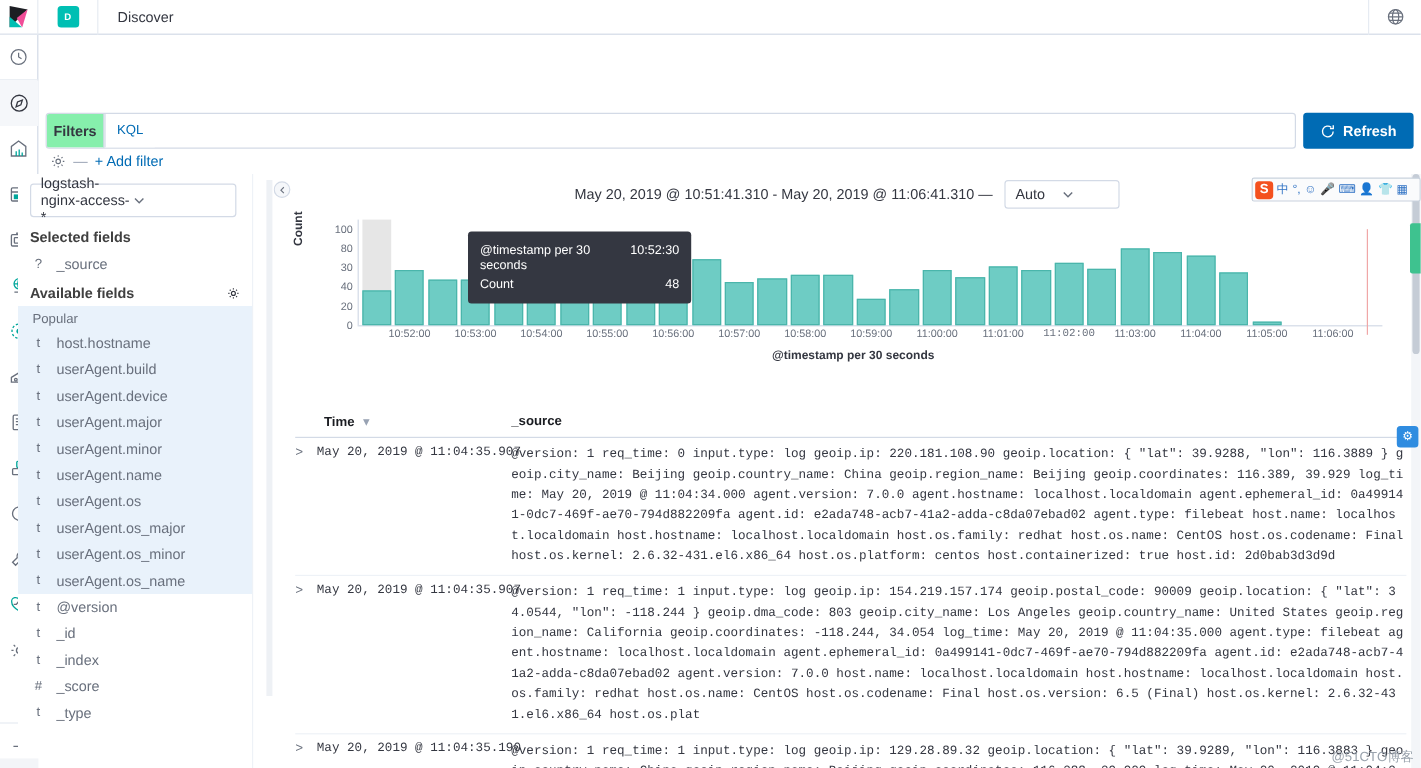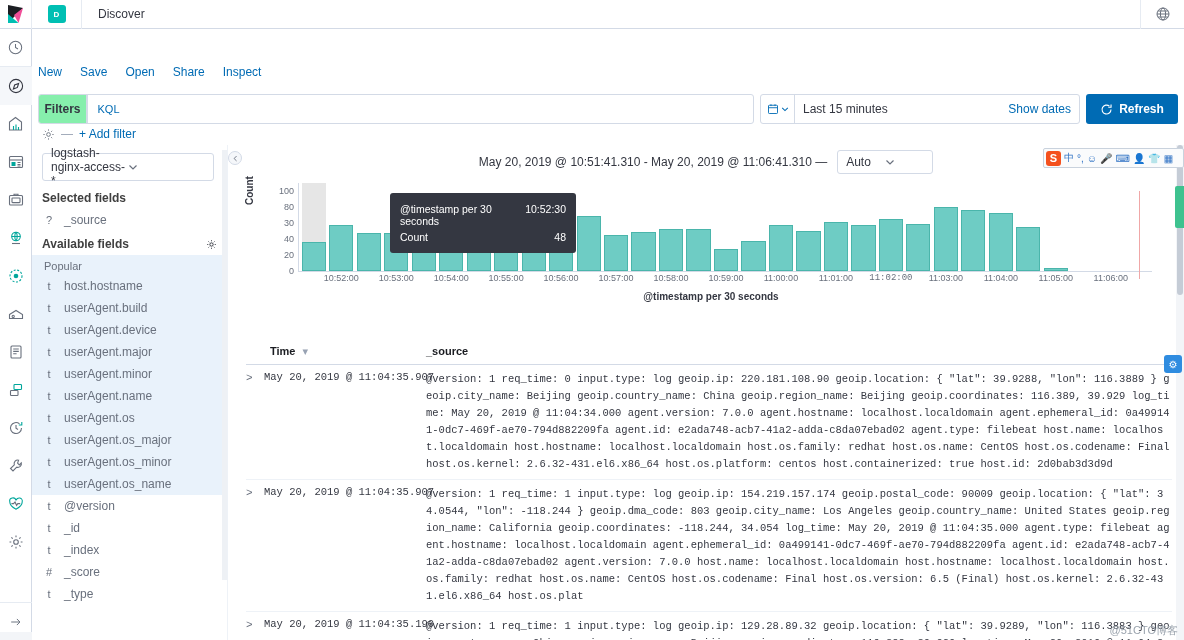--- a/index.html
+++ b/index.html
@@ -119,21 +119,21 @@
   
   .filterrow {
     position: absolute; top: 123px; left: 32px; width: 1152px; height: 22px;
     display: flex; align-items: center; gap: 6px; padding-left: 10px;
   }
   .filterrow .dash { color: #98a2b3; font-size: 12px; }
   .add-filter { color: #006bb4; font-size: 12px; cursor: pointer; }
 
   
   .sidebar {
-    position: absolute; top: 145px; left: 32px; width: 196px; height: 495px;
+    position: absolute; top: 145px; left: 15px; width: 196px; height: 495px;
     background: #fff; border-right: 1px solid #eef2f7; overflow: hidden;
   }
   .index-select {
     margin: 8px 10px 4px 10px; height: 28px; width: 172px;
     border: 1px solid #d3dae6; border-radius: 3px; background: #fff;
     display: flex; align-items: center; padding: 0 8px; cursor: pointer;
   }
   .index-select span { flex: 1; font-size: 12px; color: #343741; }
   .sec-title {
     padding: 6px 10px 4px 10px; font-size: 12px; font-weight: bold; color: #404040;
@@ -427,49 +427,25 @@
     <div class="rail-item rail-bottom">
       <span>
         <svg width="14" height="14" viewBox="0 0 16 16" fill="none" stroke="#69707d" stroke-width="1.1">
           <path d="M2.5 8h10M9 4.5 12.5 8 9 11.5"></path>
         </svg>
       </span>
     </div>
   </div>
 
 
-  <div class="actions">
-    <a>New</a>
-    <a>Save</a>
-    <a>Open</a>
-    <a>Share</a>
-    <a>Inspect</a>
-  </div>
 
   <div class="querybar">
     <div class="filters-group">
       <div class="filters-btn">Filters</div>
       <div class="kql-btn">KQL</div>
-    </div>
-    <div class="datepicker">
-      <div class="cal-btn">
-        <span>
-          <svg width="12" height="12" viewBox="0 0 16 16" fill="none" stroke="#006bb4" stroke-width="1.2">
-            <rect x="2" y="3" width="12" height="11" rx="1"></rect>
-              <path d="M2 6.3h12M5.3 1.7v2.4M10.7 1.7v2.4"></path>
-          </svg>
-        </span>
-        <span>
-          <svg width="8" height="8" viewBox="0 0 10 10" fill="none" stroke="#006bb4" stroke-width="1.3">
-            <path d="M1.5 3.5 5 7l3.5-3.5"></path>
-          </svg>
-        </span>
-      </div>
-      <div class="date-text">Last 15 minutes</div>
-      <div class="show-dates">Show dates</div>
     </div>
     <button class="refresh-btn">
       <span>
         <svg width="13" height="13" viewBox="0 0 16 16" fill="none" stroke="#ffffff" stroke-width="1.4">
           <path d="M13.5 8a5.5 5.5 0 1 1-1.9-4.1"></path>
             <path d="M13.6 1.8v3.4h-3.4"></path>
         </svg>
       </span>
       <span>Refresh</span>
     </button>

